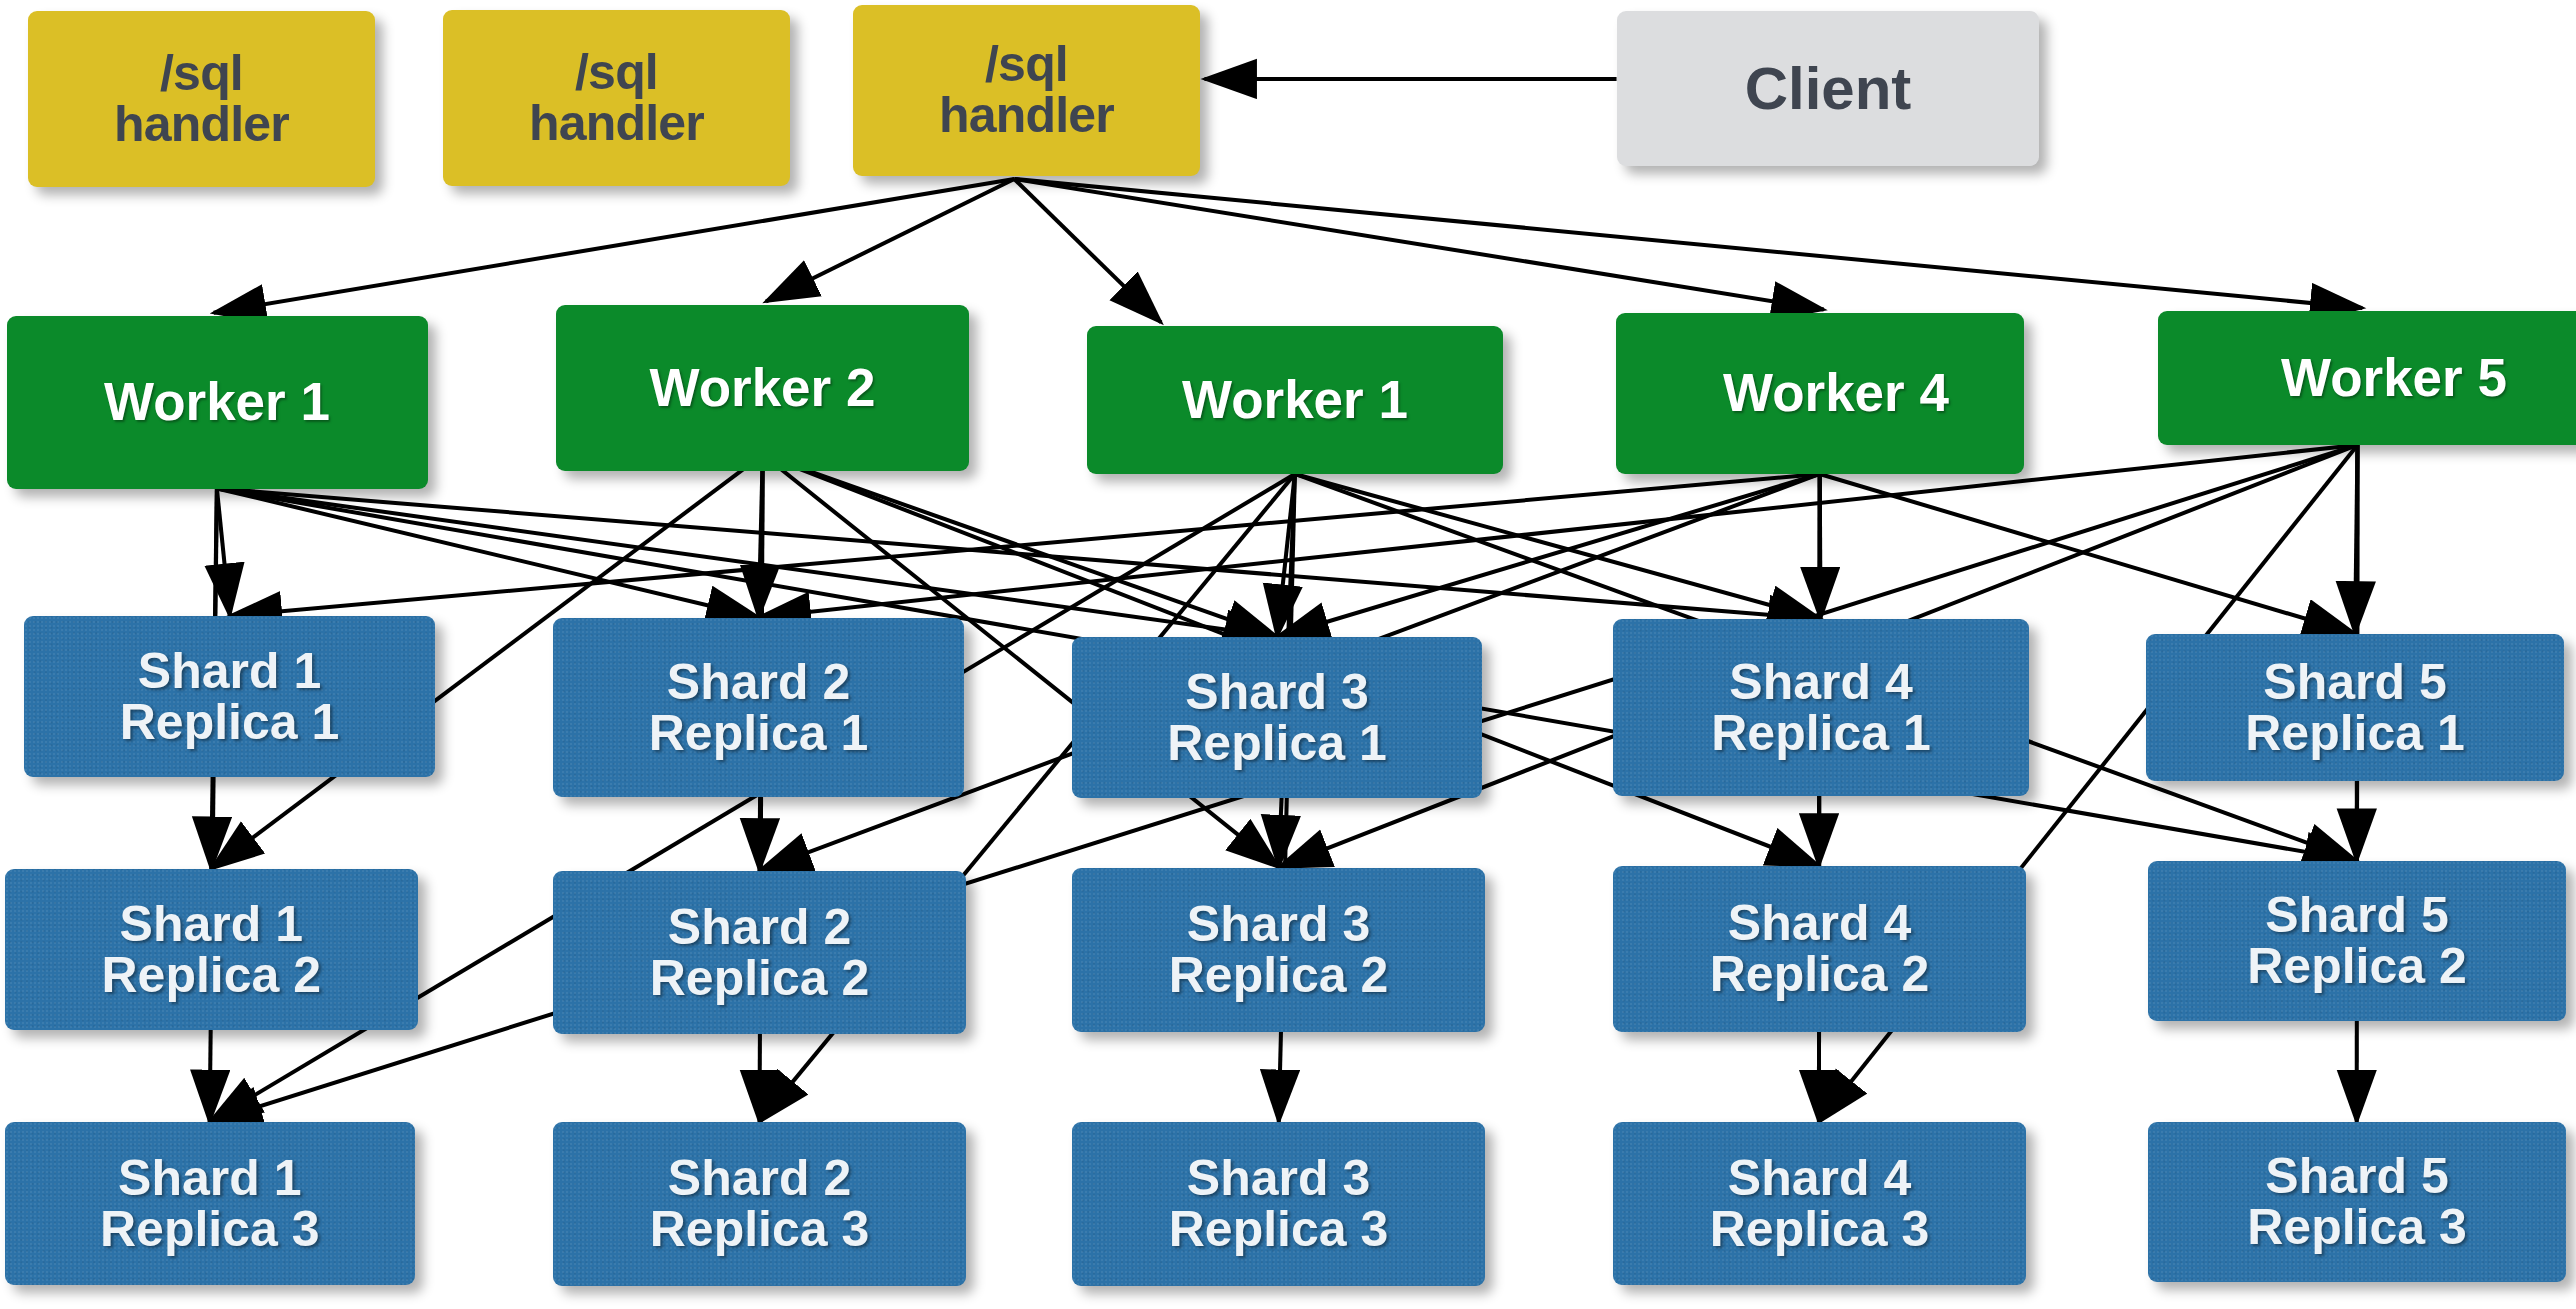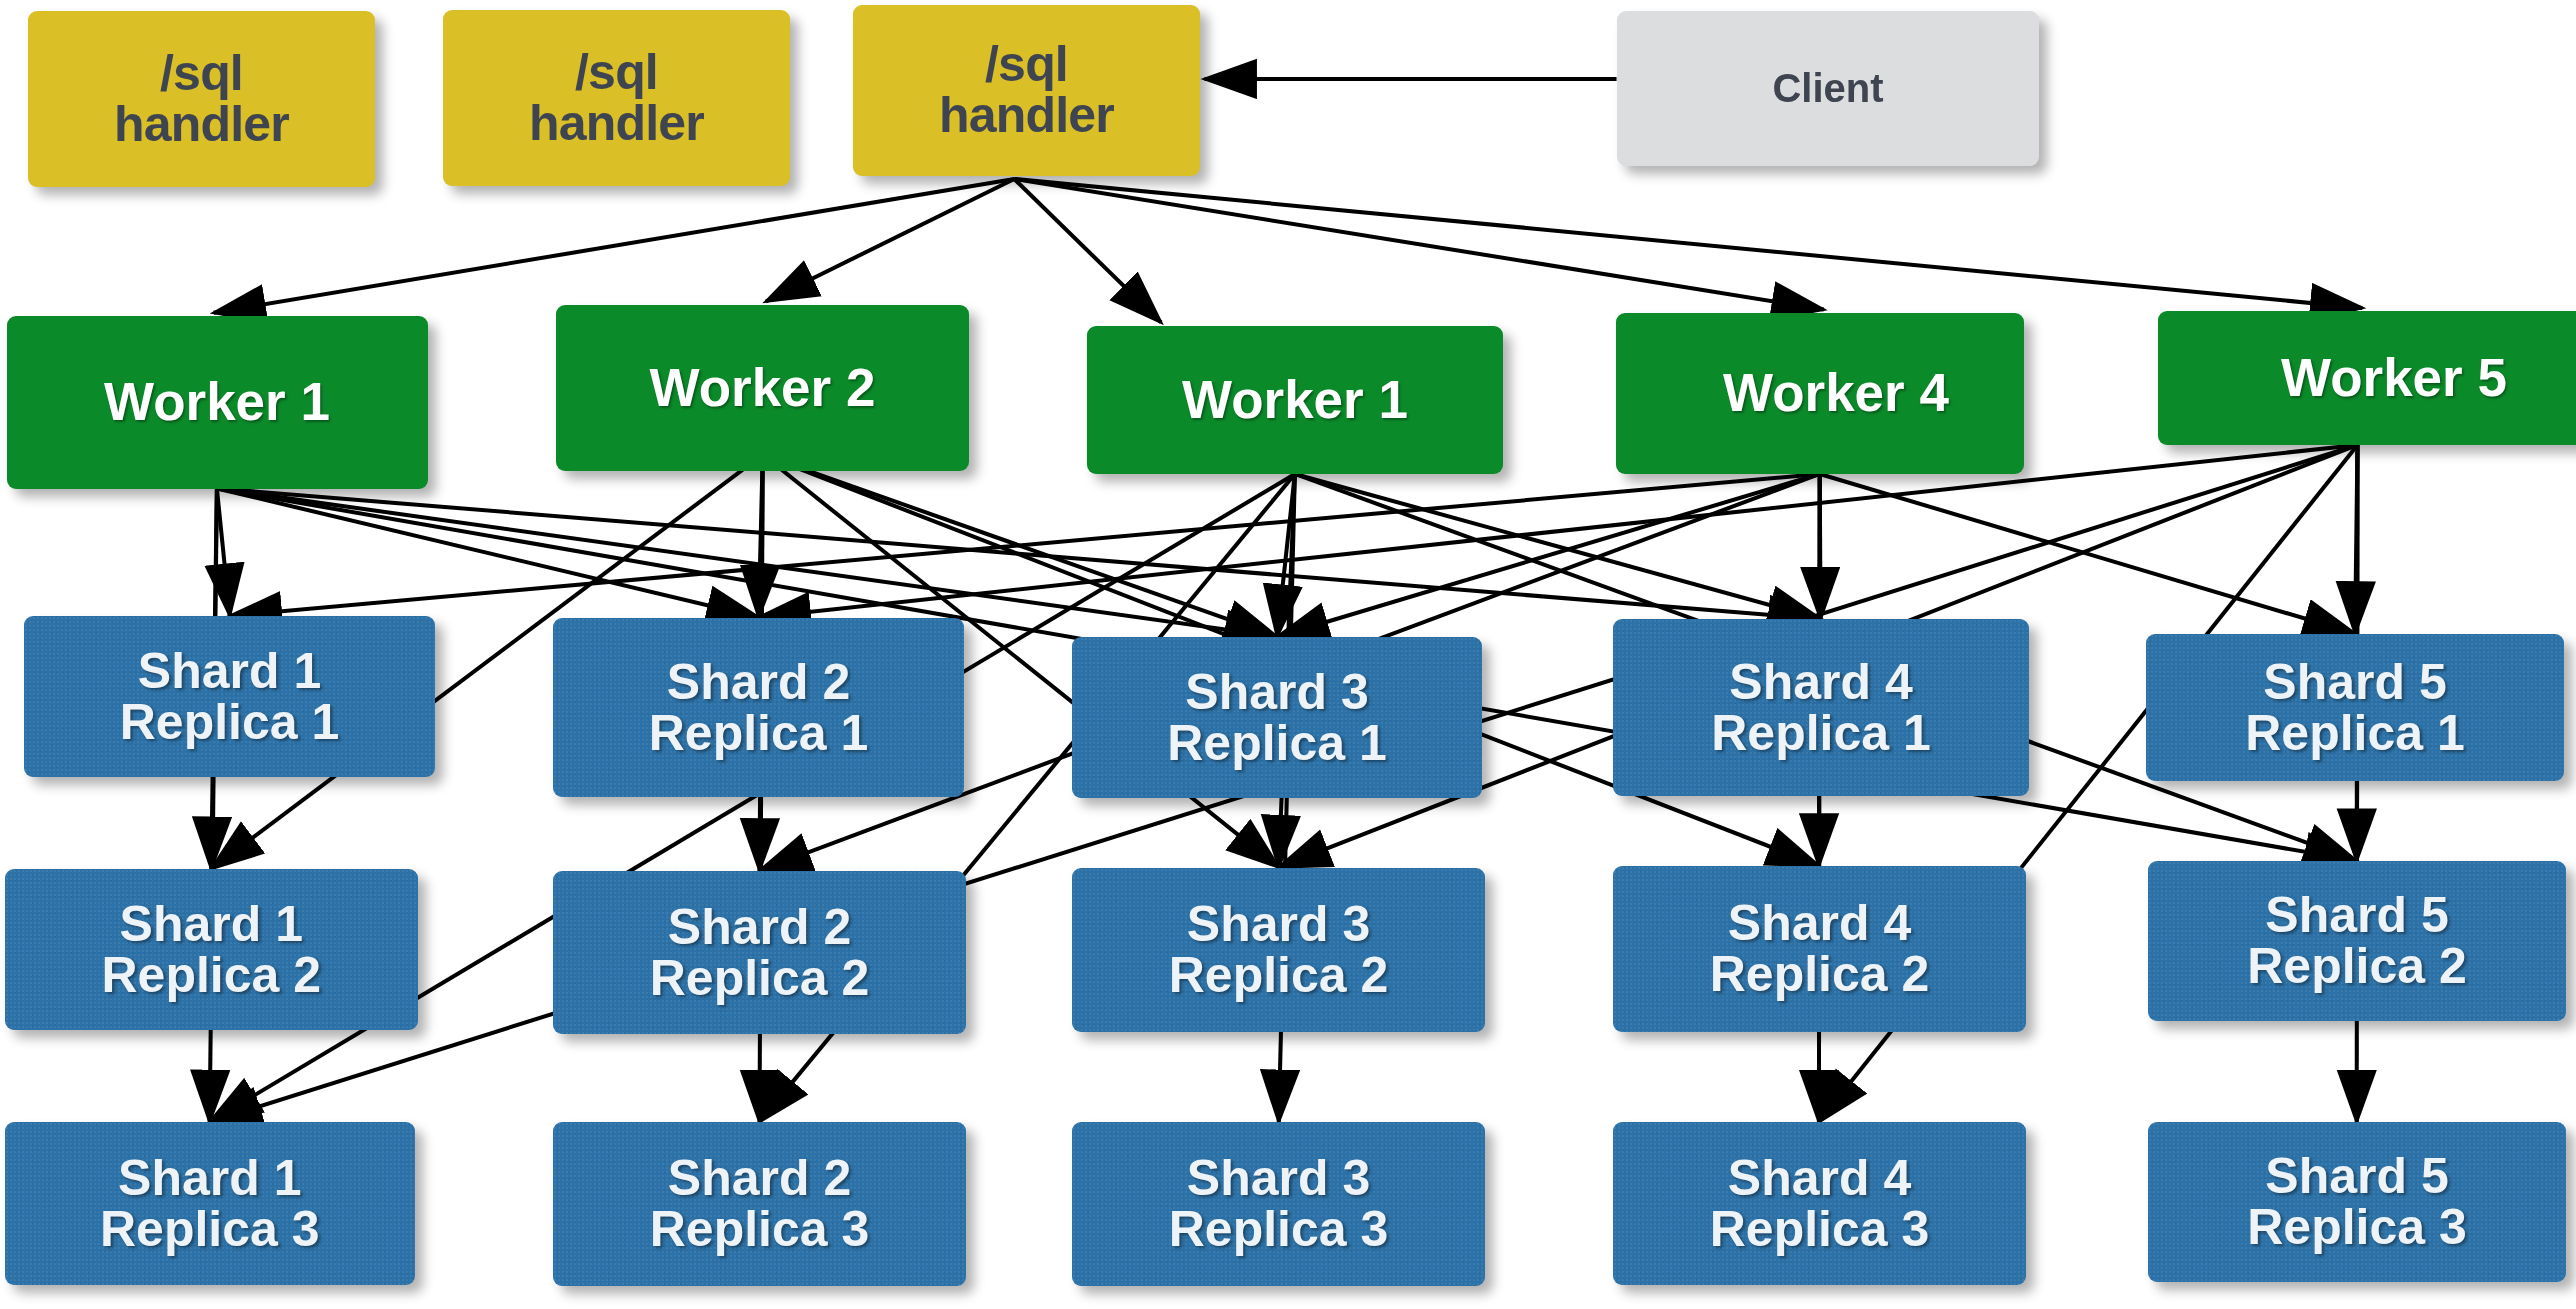--- a/index.html
+++ b/index.html
@@ -7,21 +7,21 @@
        font-family:"Liberation Sans","DejaVu Sans",sans-serif;}
   #stage{position:absolute;left:0;top:0;width:2576px;height:1309px;}
 
   .node{position:absolute;display:flex;align-items:center;justify-content:center;
         text-align:center;border-radius:9px;box-sizing:border-box;
         line-height:1.02;white-space:pre-line;z-index:3;
         box-shadow:8px 8px 11.3px rgba(0,0,0,0.30);}
 
   .handler{background:#dbbf26;color:#3f4550;font-weight:bold;font-size:50px;
            letter-spacing:-0.8px;}
-  .client{background:#dcdddf;color:#3f4550;font-weight:bold;font-size:40px;}
+  .client{background:#dcdddf;color:#3f4550;font-weight:bold;font-size:60px;}
   .worker{background:#0b8a2a;color:#ffffff;font-weight:bold;font-size:53px;
           text-shadow:1.6px 1.6px 2.4px rgba(0,0,0,0.35);text-align:right;}
   .shard{color:#eef3f7;font-weight:bold;font-size:50px;
          text-shadow:2.4px 2.4px 3.2px rgba(0,0,0,0.40);
          background-color:#2c72a8;
          background-image:
             radial-gradient(rgba(255,255,255,0.07) 0.8px, transparent 0.8px),
             radial-gradient(rgba(0,0,0,0.07) 0.8px, transparent 0.8px);
          background-size:4px 4px, 5.6px 5.6px;
          background-position:0 0, 2.4px 3.2px;}

